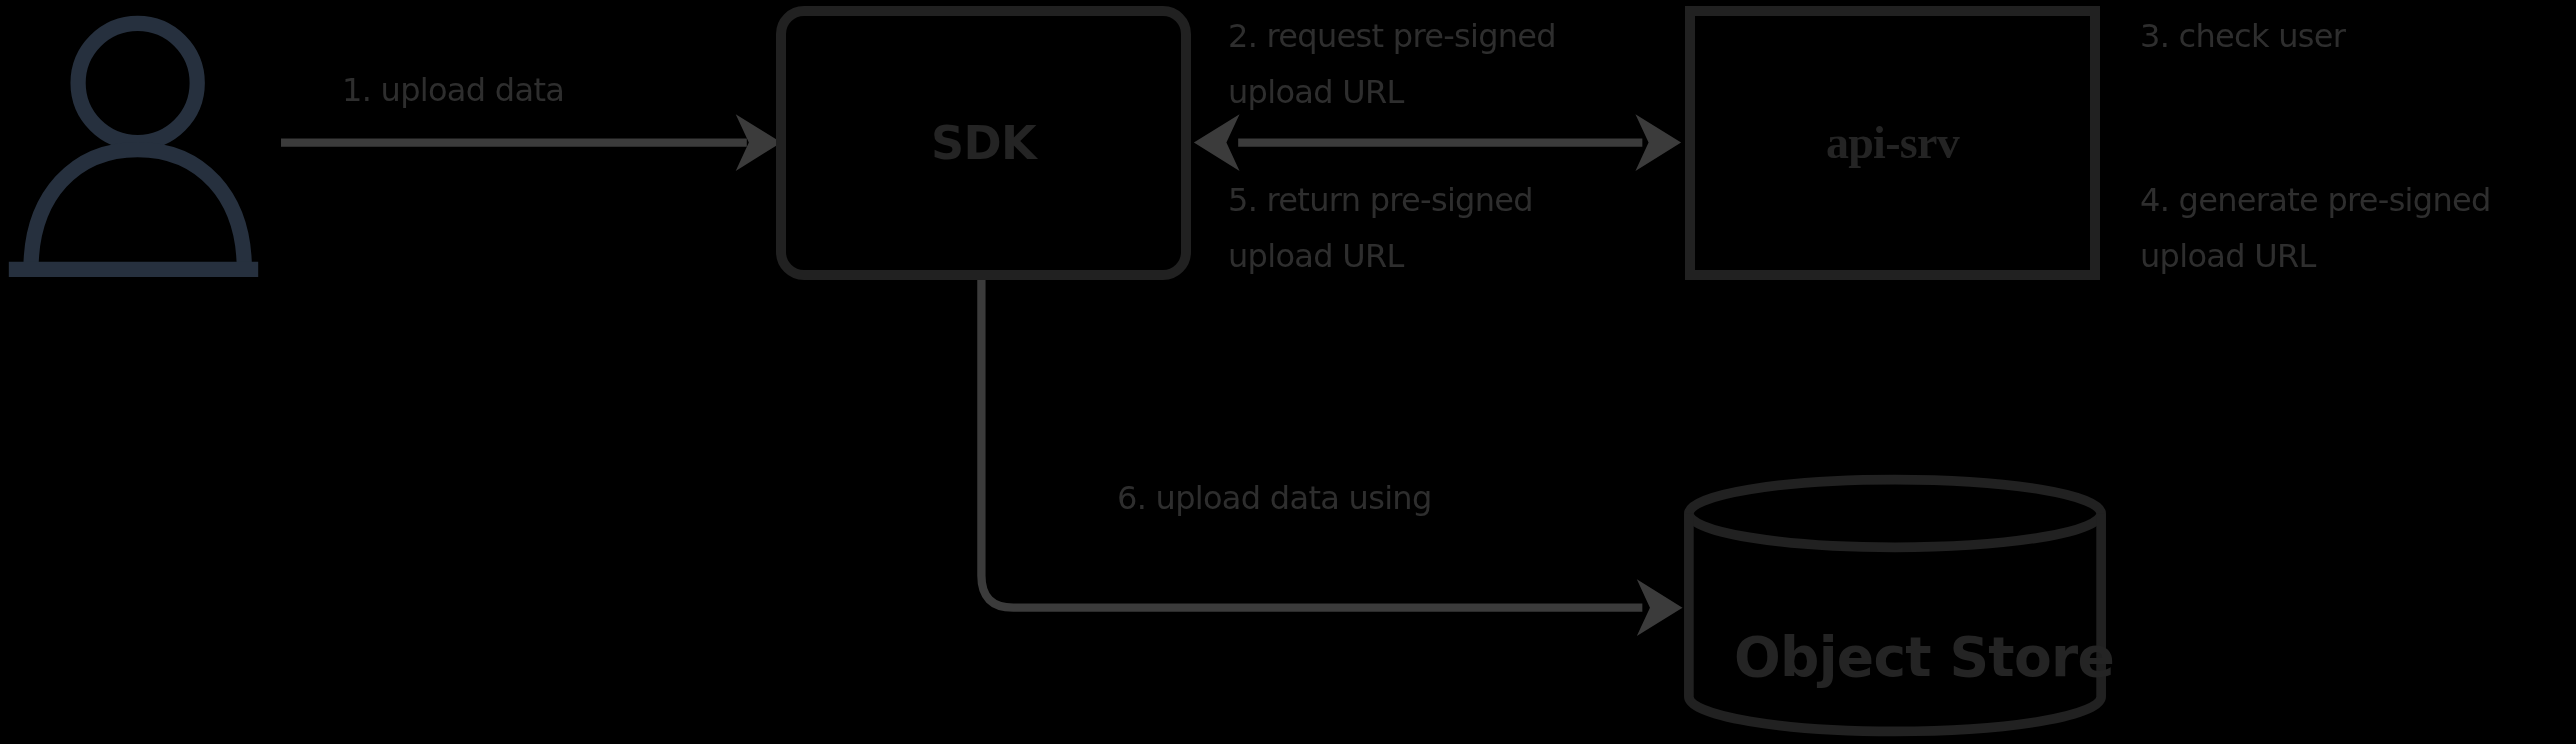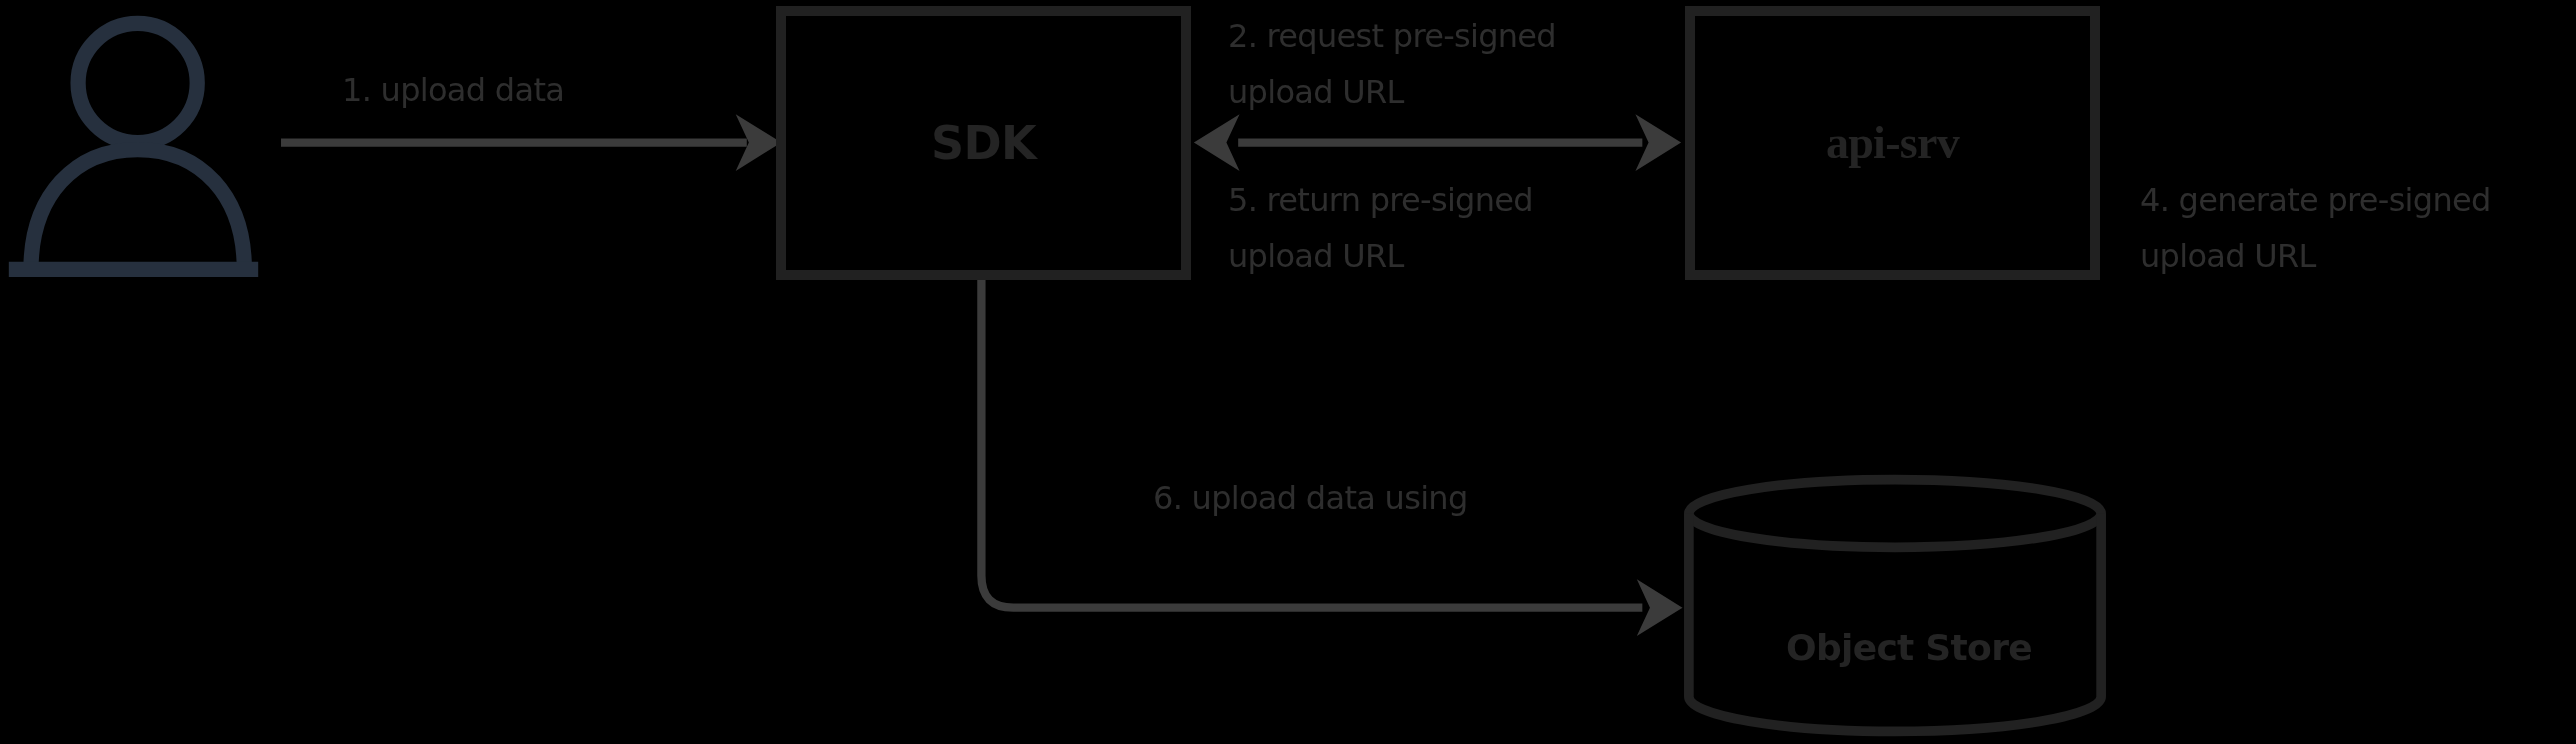--- a/index.html
+++ b/index.html
@@ -47,58 +47,58 @@
     border: 10.4px solid var(--color-shape-border, #212121);
     background: transparent;
     display: flex;
     align-items: center;
     justify-content: center;
     font-weight: bold;
     font-size: 46px;
     color: var(--color-node-label, #242424);
     letter-spacing: -0.7px;
   }
-  .node-sdk  { left: 776px; top: 5.5px; width: 415px; height: 274px; }
+  .node-sdk  { left: 776px; top: 5.5px; width: 415px; height: 274px; border-radius: 28px; }
   .node-api  { left: 1685px; top: 5.5px; width: 415px; height: 274px; font-family: Liberation Serif, serif; }
   .cylinder {
     position: absolute;
     left: 1679px; top: 474px;
     width: 432px; height: 267px;
   }
   .cylinder svg { position: absolute; left: 0; top: 0; width: 432px; height: 267px; }
   .cylinder .stroke {
     stroke: var(--color-shape-border, #212121);
     fill: none;
     stroke-width: 14;
   }
   .cylinder-label {
     position: absolute;
-    left: 14px; top: 156px;
+    left: 3px; top: 156px;
     width: 100%;
-    text-align: center;
+    text-align: right;
     font-weight: bold;
-    font-size: 36px;
+    font-size: 55px;
     line-height: 1;
     color: var(--color-node-label, #242424);
     letter-spacing: -0.7px;
   }
   .ann {
     position: absolute;
     font-size: 32px;
     line-height: 56px;
     letter-spacing: -0.7px;
     color: var(--color-annotation-text, #2e2e2e);
     white-space: nowrap;
   }
   .ann-step1 { left: 342px;  top: 62px;  }
   .ann-step2 { left: 1228px; top: 7.6px;  }
   .ann-step5 { left: 1228px; top: 172px; }
   .ann-step3 { left: 2140px; top: 7.6px;  }
   .ann-step4 { left: 2140px; top: 172px; }
-  .ann-step6 { left: 1117px; top: 470px; margin-left: 36px; }
+  .ann-step6 { left: 1117px; top: 470px; }
 </style>
 </head>
 <body>
 
 <div class="canvas">
 
   <svg class="connectors" viewBox="0 0 3720 1075">
 
     <g>
       <line class="shaft" x1="405" y1="206" x2="1078" y2="206"></line>
@@ -147,20 +147,21 @@
     <div>2. request pre-signed</div>
     <div>upload URL</div>
   </div>
 
   <div class="ann ann-step5">
     <div>5. return pre-signed</div>
     <div>upload URL</div>
   </div>
 
   <div class="ann ann-step3">
+    <div>3. check user</div>
   </div>
 
   <div class="ann ann-step4">
     <div>4. generate pre-signed</div>
     <div>upload URL</div>
   </div>
 
   <div class="ann ann-step6">
     <div>6. upload data using</div>
   </div>

